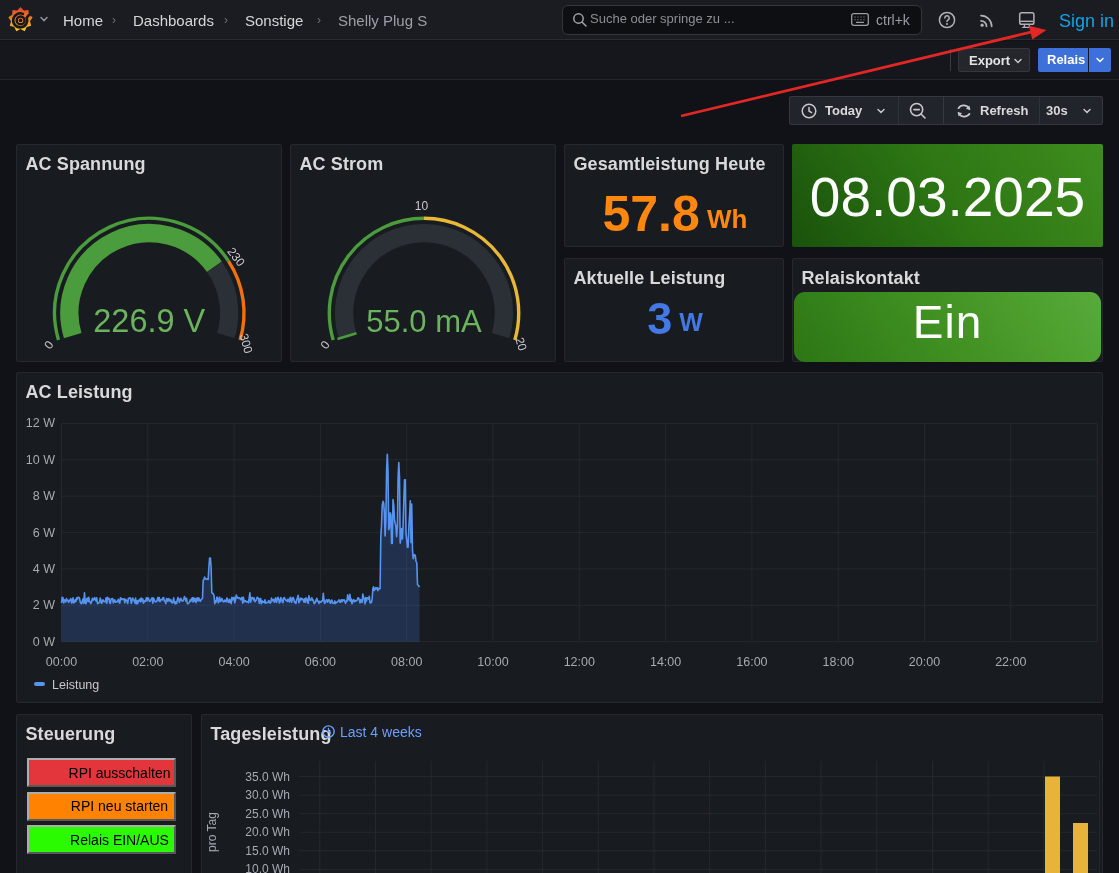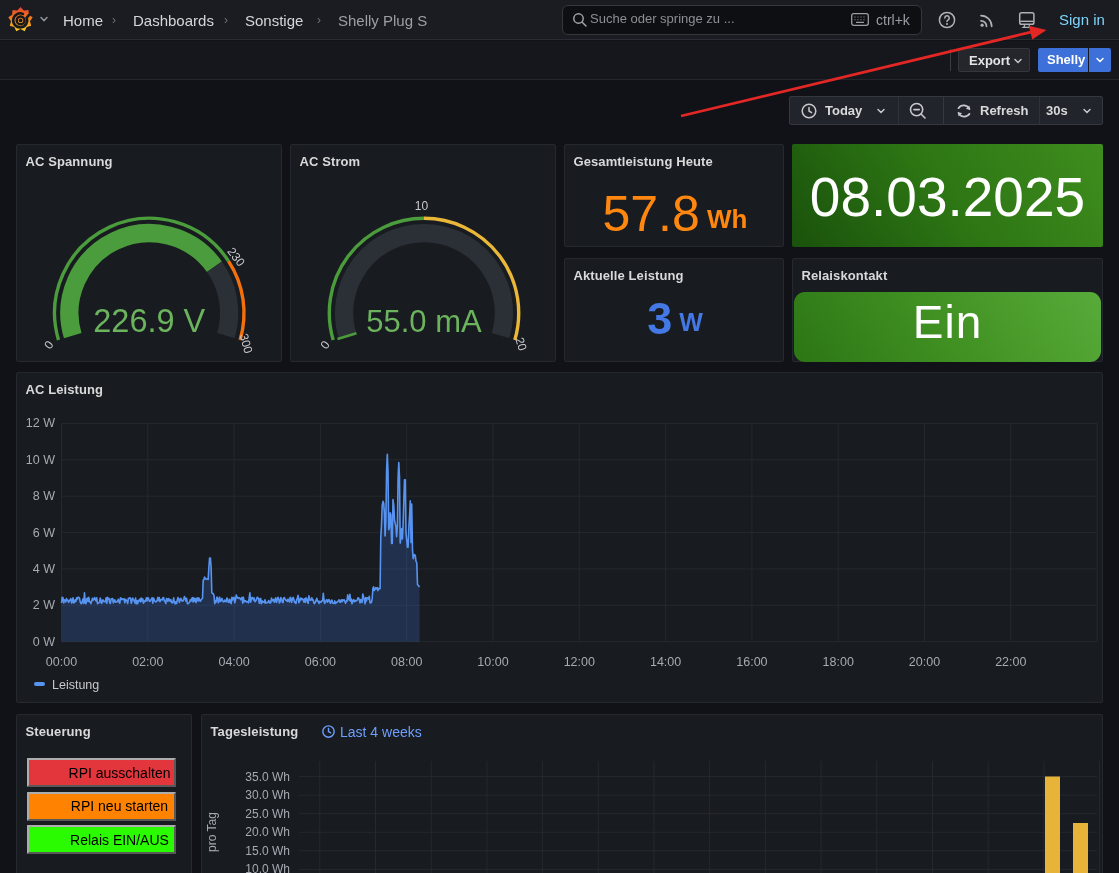--- a/index.html
+++ b/index.html
@@ -4,21 +4,21 @@
 * { margin:0; padding:0; box-sizing:border-box; }
 html,body { -webkit-font-smoothing:antialiased; width:1119px; height:873px; background:#111217; overflow:hidden;
   font-family:"Liberation Sans", sans-serif; }
 .abs { position:absolute; }
 #topnav { position:absolute; left:0; top:0; width:1119px; height:40px; background:#1a1c21; border-bottom:1px solid #2a2d33; }
 #subbar { position:absolute; left:0; top:41px; width:1119px; height:39px; background:#15171c; border-bottom:1px solid #24262c;padding-left:20px; }
 .crumb { position:absolute; top:12px; font-size:15px; color:#d5d6d9; font-weight:400; }
 .crumb.dim { color:#9d9fa6; }
 .sep { position:absolute; top:13px; font-size:12px; color:#6e7077; }
 .panel { position:absolute; background:#181b1f; border:1px solid #25282e; border-radius:2px; }
-.ptitle { position:absolute; left:8.5px; top:9px; font-size:13px; font-weight:700; color:#d8d9da; letter-spacing:0.1px;}
+.ptitle { position:absolute; left:8.5px; top:9px; font-size:18px; font-weight:700; color:#d8d9da; letter-spacing:0.1px;}
 .tbtn { position:absolute; height:29px; background:#21242a; border:1px solid #35383e; border-radius:2px; color:#d8d9da; font-size:13px; font-weight:700; }
 button.ctl { display:block; width:149px; height:29px; margin:0 0 4.5px 0; font-family:"Liberation Sans",sans-serif;
   font-size:14px; color:#000; border:2px outset #adadad; border-radius:1px;padding-left:36px; }
 </style></head>
 <body>
 
 <div id="topnav">
   <svg class="abs" style="left:8px;top:7px" width="25" height="25" viewBox="0 0 25 25">
     <defs>
         <linearGradient id="glogo" x1="0.5" y1="0" x2="0.5" y2="1">
@@ -63,33 +63,33 @@
   <svg class="abs" style="left:978px;top:11px" width="18" height="18" viewBox="0 0 18 18">
       <path d="M3 9.8 a5.5 5.5 0 0 1 5.5 5.5" stroke="#aeb1b7" stroke-width="1.7" fill="none" stroke-linecap="round"></path>
       <path d="M3 4.6 a10.7 10.7 0 0 1 10.7 10.7" stroke="#aeb1b7" stroke-width="1.7" fill="none" stroke-linecap="round"></path>
       <circle cx="4.1" cy="14.2" r="1.6" fill="#aeb1b7"></circle>
     </svg>
   <svg class="abs" style="left:1018px;top:11px" width="18" height="18" viewBox="0 0 18 18">
       <rect x="1.7" y="1.7" width="14.2" height="11.6" rx="1.8" stroke="#aeb1b7" stroke-width="1.5" fill="none"></rect>
       <path d="M2.2 10.3 H15.4" stroke="#aeb1b7" stroke-width="1.4"></path>
       <path d="M6.7 13.6 c0 1.6 -0.6 2.4 -1.2 2.8 h6.8 c-0.6 -0.4 -1.2 -1.2 -1.2 -2.8" fill="none" stroke="#aeb1b7" stroke-width="1.3"></path>
     </svg>
-  <div class="abs" style="left:1059px;top:11px;font-size:15px;color:#7dd3fc">Sign in</div>
+  <div class="abs" style="left:1059px;top:11px;font-size:18px;color:#0ea5e9">Sign in</div>
 </div>
 
 <div id="subbar">
   <div class="abs" style="left:950px;top:8px;width:1px;height:22px;background:#3a3d43"></div>
   <div class="abs" style="left:958px;top:7px;width:72px;height:24px;background:#24262c;border:1px solid #34363c;border-radius:2px;">
     <div class="abs" style="left:10px;top:4px;font-size:13px;font-weight:700;color:#e3e4e6">Export</div>
     <svg class="abs" style="left:54px;top:9px" width="10" height="7" viewBox="0 0 10 7">
         <path d="M2 1.5 L5 4.5 L8 1.5" stroke="#c7c8cc" stroke-width="1.5" fill="none" stroke-linecap="round"></path>
       </svg>
   </div>
   <div class="abs" style="left:1038px;top:7px;width:50px;height:24px;background:#3d71d9;border-radius:2px 0 0 2px;">
-    <div class="abs" style="left:9px;top:4px;font-size:13px;font-weight:700;color:#fff">Shelly</div>
+    <div class="abs" style="left:9px;top:4px;font-size:13px;font-weight:700;color:#fff">Relais</div>
   </div>
   <div class="abs" style="left:1089px;top:7px;width:22px;height:24px;background:#3d71d9;border-radius:0 2px 2px 0;">
     <svg class="abs" style="left:6px;top:9px" width="10" height="7" viewBox="0 0 10 7">
         <path d="M2 1.5 L5 4.5 L8 1.5" stroke="#fff" stroke-width="1.5" fill="none" stroke-linecap="round"></path>
       </svg>
   </div>
 </div>
 
 <div class="tbtn" style="left:789px;top:96px;width:157px;">
   <svg class="abs" style="left:11px;top:6px" width="16" height="16" viewBox="0 0 16 16">
@@ -146,21 +146,21 @@
     <text x="34.2" y="204" font-size="12" fill="#c8c9cd" text-anchor="middle" transform="rotate(-55 34.2 200)">0</text>
     <text x="130.5" y="65" font-size="12" fill="#c8c9cd" text-anchor="middle">10</text>
     <text x="230" y="203" font-size="12" fill="#c8c9cd" text-anchor="middle" transform="rotate(74 230 199)">20</text>
     <text x="133" y="187" font-size="31" fill="#6cb35e" text-anchor="middle">55.0 mA</text>
   </svg>
 </div>
 
 <div class="panel" style="left:564px;top:144px;width:220px;height:103px;">
   <div class="ptitle">Gesamtleistung Heute</div>
   <div class="abs" style="left:0;top:41px;width:220px;height:66px;text-align:center;line-height:1.15;">
-    <span style="font-size:50px;font-weight:400;color:#ff870f;margin-top:39px;">57.8</span><span style="font-size:26px;font-weight:700;color:#ff870f;position:relative;top:-3px;"> Wh</span>
+    <span style="font-size:50px;font-weight:700;color:#ff870f;margin-top:39px;">57.8</span><span style="font-size:26px;font-weight:700;color:#ff870f;position:relative;top:-3px;"> Wh</span>
   </div>
 </div>
 
 <div class="abs" style="left:792px;top:144px;width:311px;height:103px;border-radius:2px;background:linear-gradient(55deg,#1a520c 0%,#2d7614 50%,#3f8d1e 100%);padding-left:48px;">
   <div class="abs" style="left:0;top:21px;width:311px;text-align:center;font-size:55px;font-weight:500;color:#fff;">08.03.2025</div>
 </div>
 
 <div class="panel" style="left:564px;top:258px;width:220px;height:104px;">
   <div class="ptitle">Aktuelle Leistung</div>
   <div class="abs" style="left:0;top:34px;width:220px;height:66px;text-align:center;">

